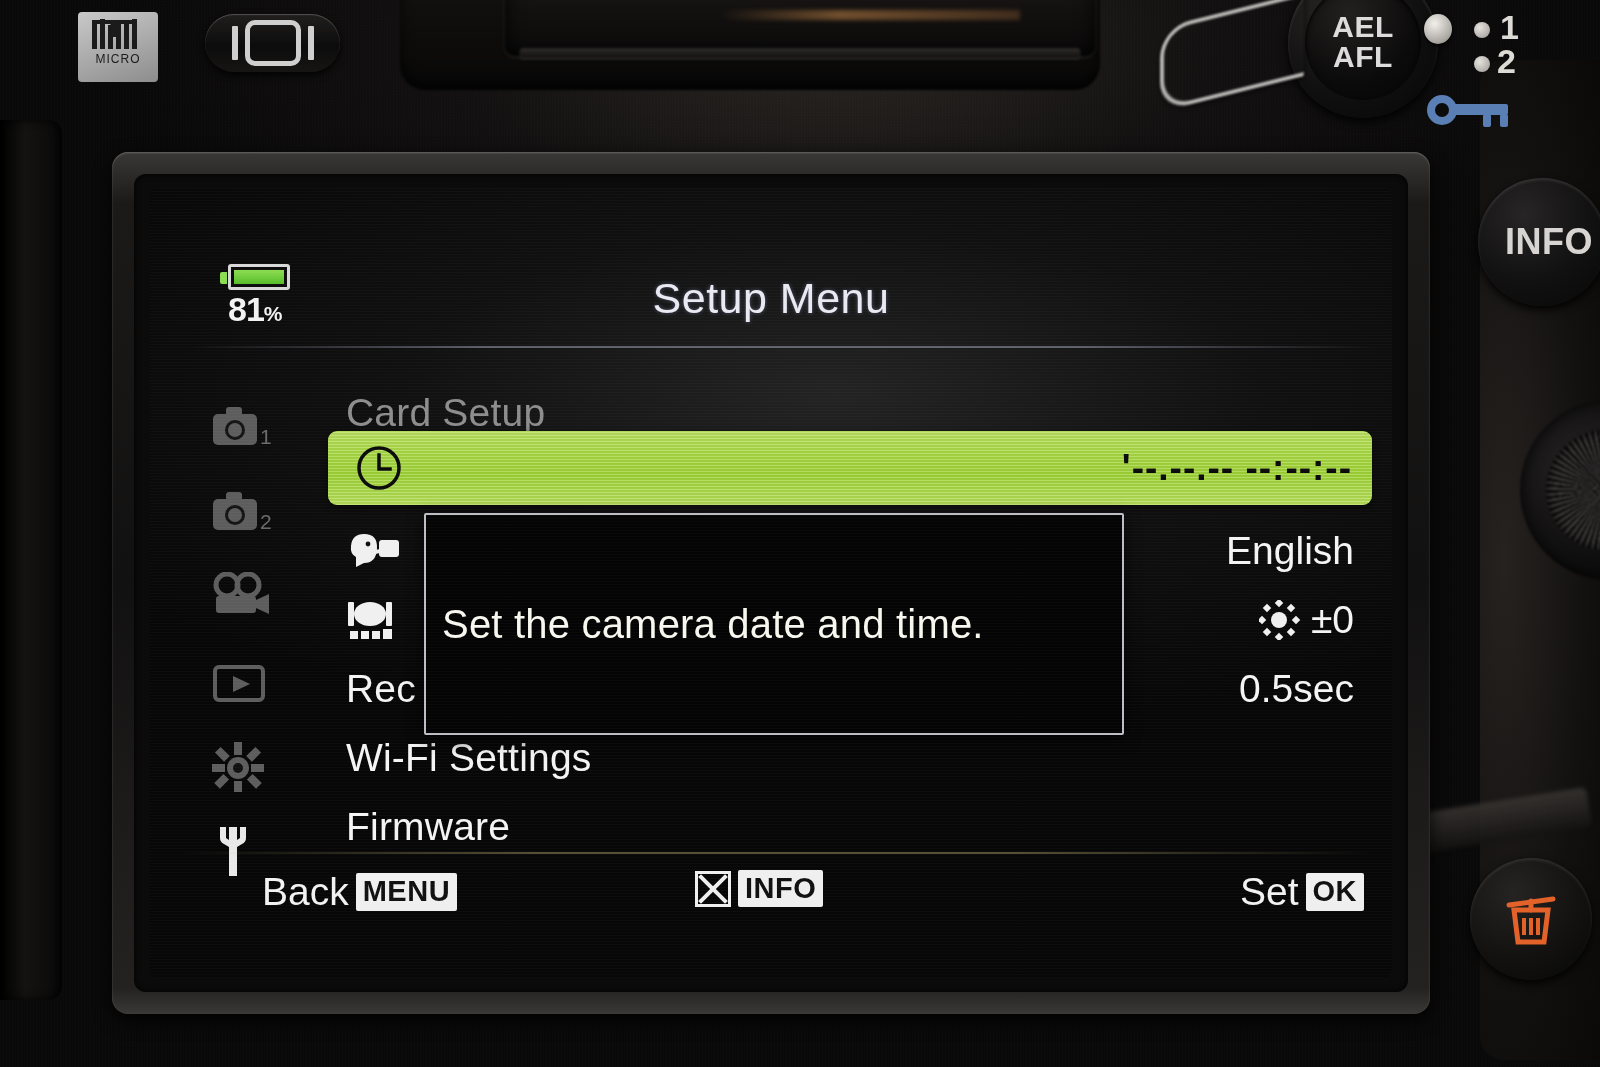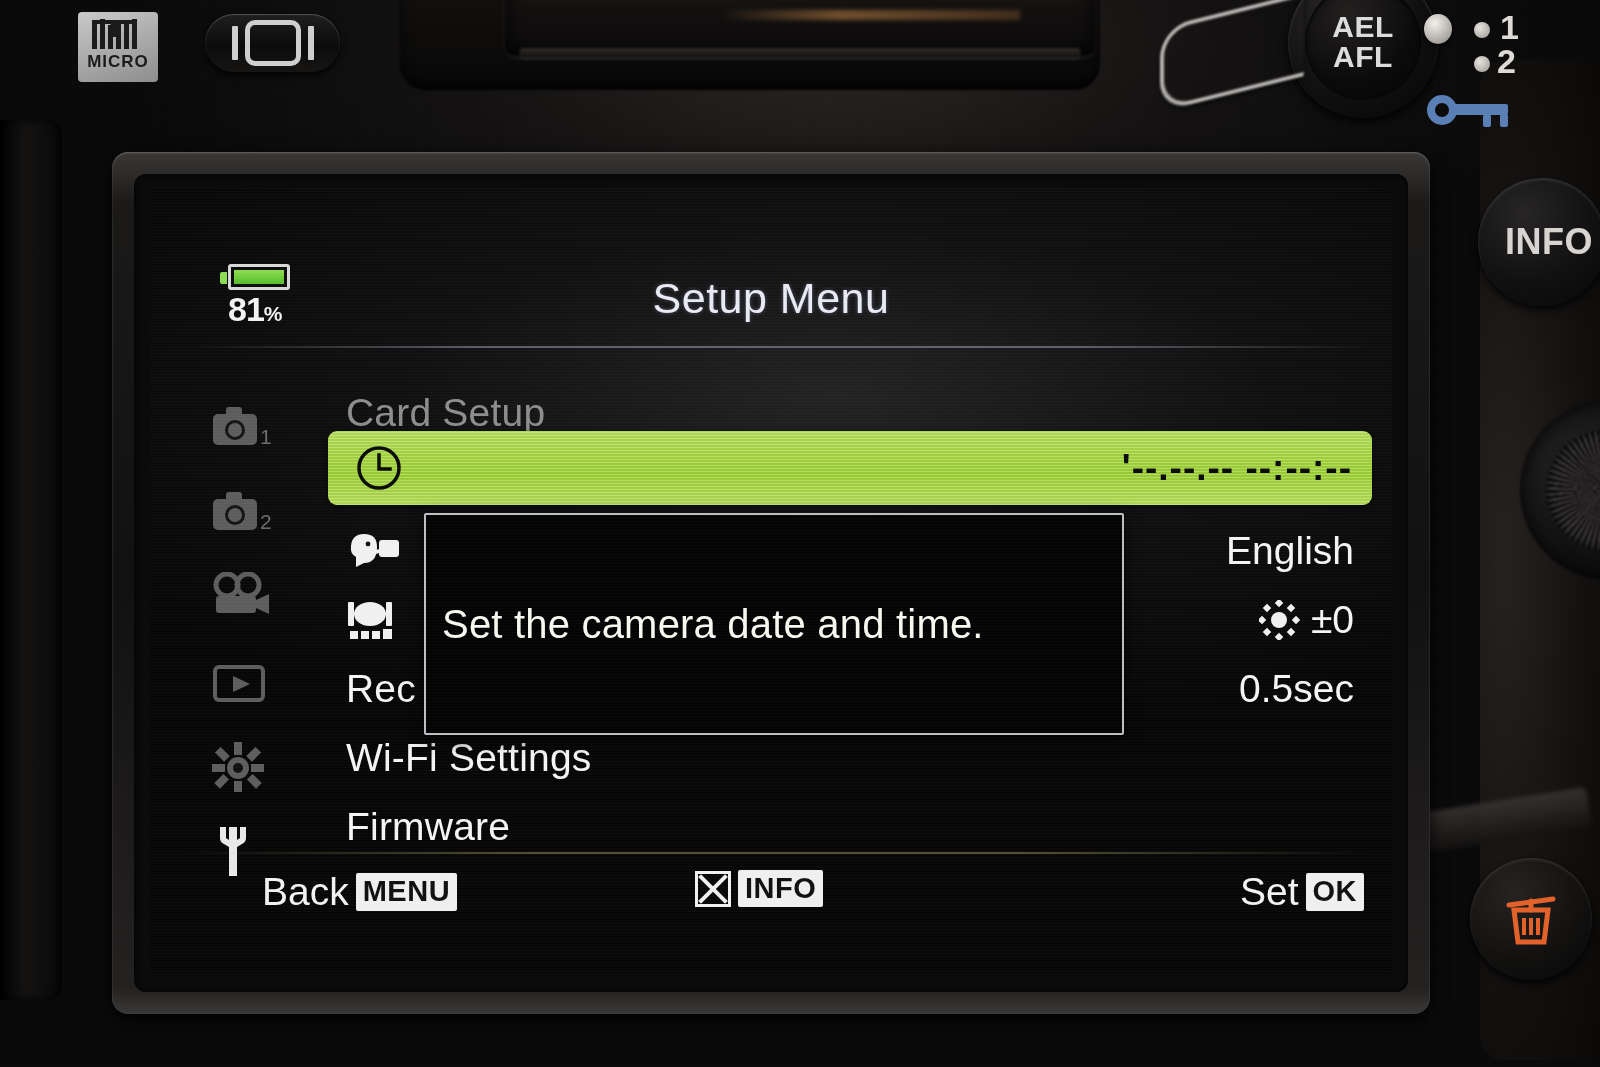--- a/index.html
+++ b/index.html
@@ -45,21 +45,21 @@
   .vf-lip{position:absolute;left:520px;top:48px;width:560px;height:10px;
     background:linear-gradient(180deg,#2e2b29,#121110);border-radius:3px;
     box-shadow:0 1px 2px rgba(190,190,190,.22);}
 
   
   .mft-logo{position:absolute;left:78px;top:12px;width:80px;height:70px;
     background:linear-gradient(160deg,#c9c9c9,#8d8d8d);border-radius:4px;
     display:flex;flex-direction:column;align-items:center;justify-content:flex-start;
     padding-top:5px;box-sizing:border-box;}
   .mft-mark{width:56px;height:34px;}
-  .mft-text{font-size:17px;letter-spacing:1px;color:#1b1b1b;font-weight:700;margin-top:1px;}
+  .mft-text{font-size:12px;letter-spacing:1px;color:#1b1b1b;font-weight:400;margin-top:1px;}
 
   
   .lv-btn{position:absolute;left:205px;top:14px;width:135px;height:58px;
     border-radius:30px;
     background:linear-gradient(180deg,#201f1e 0%,#0d0c0c 55%,#161514 100%);
     box-shadow:inset 0 1px 1px rgba(200,200,200,.30), 0 3px 7px rgba(0,0,0,.85);
     display:flex;align-items:center;justify-content:center;}
   .lv-glyph{display:flex;align-items:center;gap:7px;}
   .lv-bar{width:6px;height:34px;background:#cfcfcf;border-radius:1px;}
   .lv-rect{width:46px;height:36px;border:5px solid #cfcfcf;border-radius:10px;}

